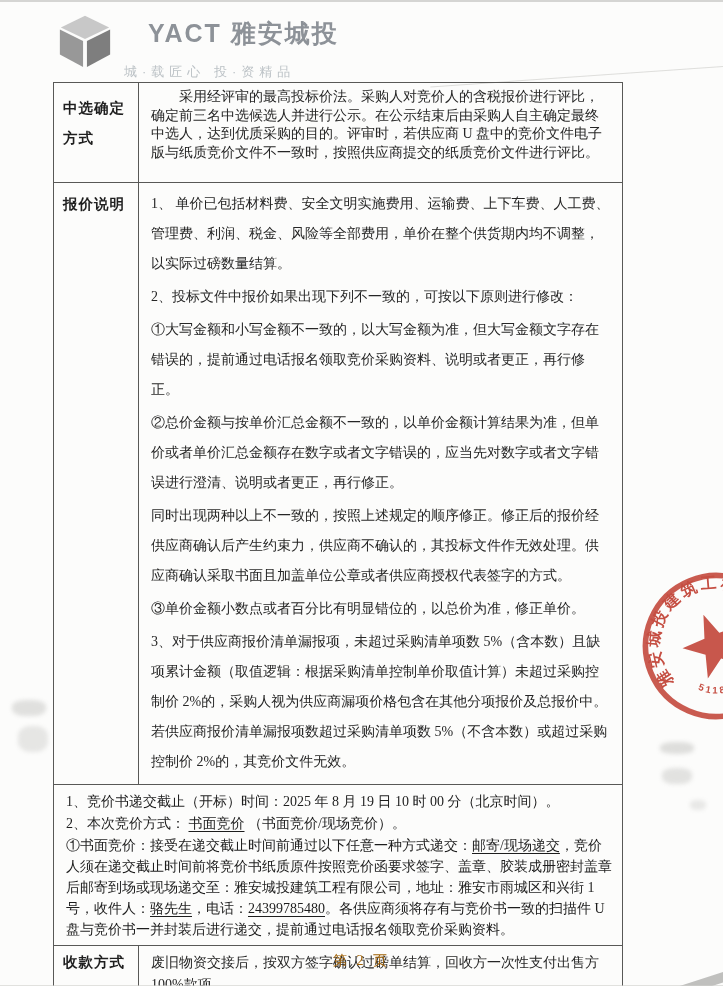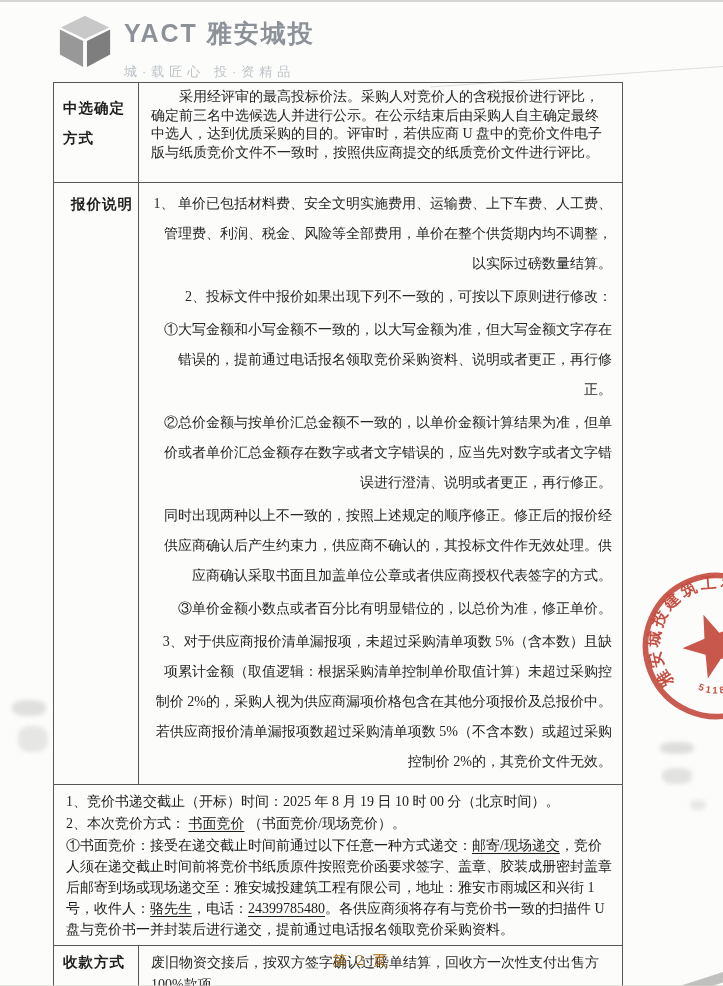--- a/index.html
+++ b/index.html
@@ -20,21 +20,21 @@
   .sm1{left:12px;top:700px;width:34px;height:16px;}
   .sm2{left:18px;top:726px;width:30px;height:26px;opacity:.22;}
   .sm3{left:660px;top:742px;width:34px;height:12px;opacity:.3;}
   .sm4{left:662px;top:768px;width:30px;height:16px;opacity:.26;}
   .sm5{left:690px;top:800px;width:16px;height:10px;opacity:.2;}
 
   
   .logo{position:absolute;left:56px;top:12px;display:flex;align-items:flex-start;}
   .cube{width:58px;height:58px;flex:none;}
   .logo-text{margin-left:10px;margin-top:9px;font-family:"Liberation Sans","DejaVu Sans",sans-serif;}
-  .brand{font-size:25px;font-weight:bold;color:#8d9298;letter-spacing:2px;line-height:1;}
+  .brand{font-size:25px;font-weight:bold;color:#8d9298;letter-spacing:2px;line-height:1;margin-left:24px;}
   .tagline{margin-top:17px;font-size:13px;color:#bcc2c6;letter-spacing:5px;}
 
   
   .doc-table{
     position:absolute;left:53px;top:82px;width:570px;
     border:1px solid #585856;
     background:rgba(255,255,255,.0);
     box-sizing:border-box;
   }
   .trow{display:flex;border-bottom:1px solid #585856;box-sizing:border-box;}
@@ -48,21 +48,21 @@
   }
   .content-cell{flex:1;box-sizing:border-box;padding:4px 10px 4px 12px;font-size:14px;color:#262626;}
   .content-cell p{margin:0 0 6px 0;}
   .content-cell p:last-child{margin-bottom:16px;}
 
   .row-select{min-height:73px;font-family:Liberation Serif, serif;}
   .row-select .label-cell{line-height:2.1;padding-top:10px;}
   .row-select .content-cell{line-height:18.5px;padding-top:5px;}
   .row-select .content-cell p{text-indent:2em;}
 
-  .row-quote{min-height:493px;text-align:right;}
+  .row-quote{min-height:493px;}
   .row-quote .label-cell{padding-top:12px;}
   .row-quote .content-cell{line-height:30px;padding-top:6px;}
   .row-quote .content-cell p{margin-bottom:3px;}
 
   .row-submit{min-height:150px;}
   .row-submit .label-cell{line-height:2.25;padding-top:16px;}
   .row-submit .content-cell{line-height:21px;padding-top:6px;color:#1d1d1d;}
   .row-submit .content-cell p{margin-bottom:1px;}
 
   .row-payment{min-height:35px;}

